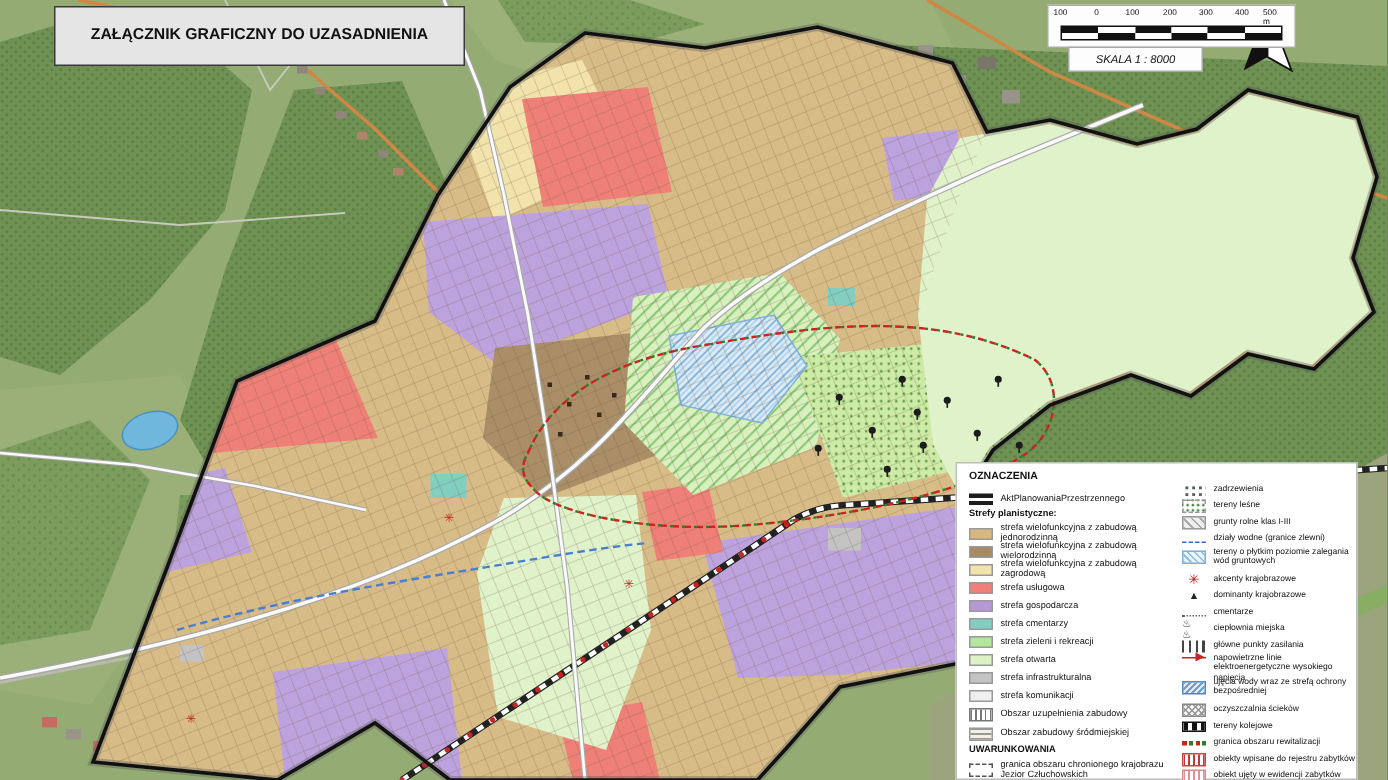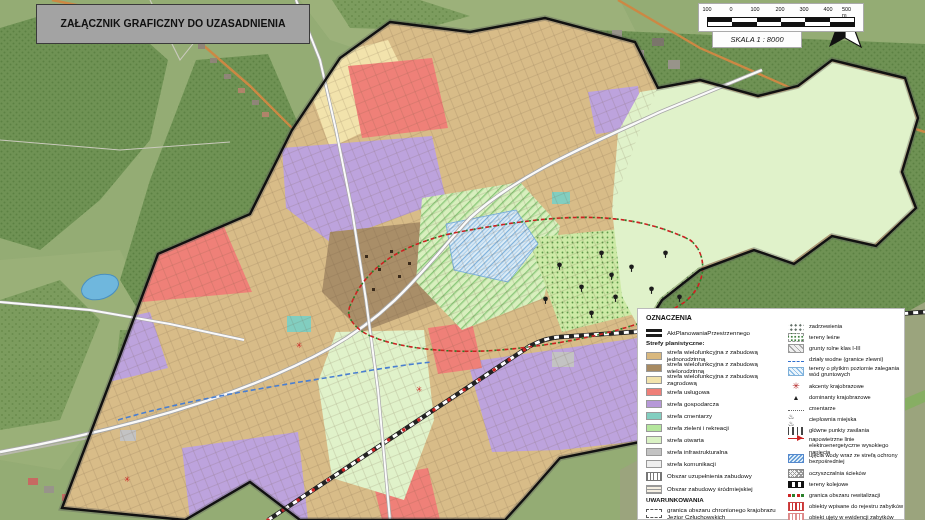--- a/index.html
+++ b/index.html
@@ -2,21 +2,21 @@
 <html><head>
 <meta charset="utf-8">
 <style>
   html,body{margin:0;padding:0;background:#555;}
   #stage{position:relative;width:925px;height:520px;overflow:hidden;
          font-family:"Liberation Sans", sans-serif;background:#94ac74;}
   #map-svg{position:absolute;left:0;top:0;}
 
   
   .title-box{position:absolute;left:36px;top:4px;width:272px;height:38px;
-    background:#a3a3a3;border:1.5px solid #3a3a3a;display:flex;flex-direction:column;
+    background:#e5e5e5;border:1.5px solid #3a3a3a;display:flex;flex-direction:column;
     align-items:center;justify-content:center;z-index:5;}
   .title-box div{font-size:10.5px;font-weight:bold;color:#111;line-height:1.25;white-space:nowrap;}
 
   
   .scalebar-box{position:absolute;left:698px;top:3px;width:164px;height:27px;
     background:#fdfdfd;border:1px solid #aaa;z-index:5;}
   .sb-labels{position:absolute;left:0;top:2px;width:100%;height:8px;}
   .sb-labels span{position:absolute;font-size:5.5px;color:#111;transform:translateX(-50%);}
   .sb-bar{position:absolute;left:8px;top:13px;width:146px;height:8px;border:1px solid #111;
     display:flex;flex-wrap:wrap;}

